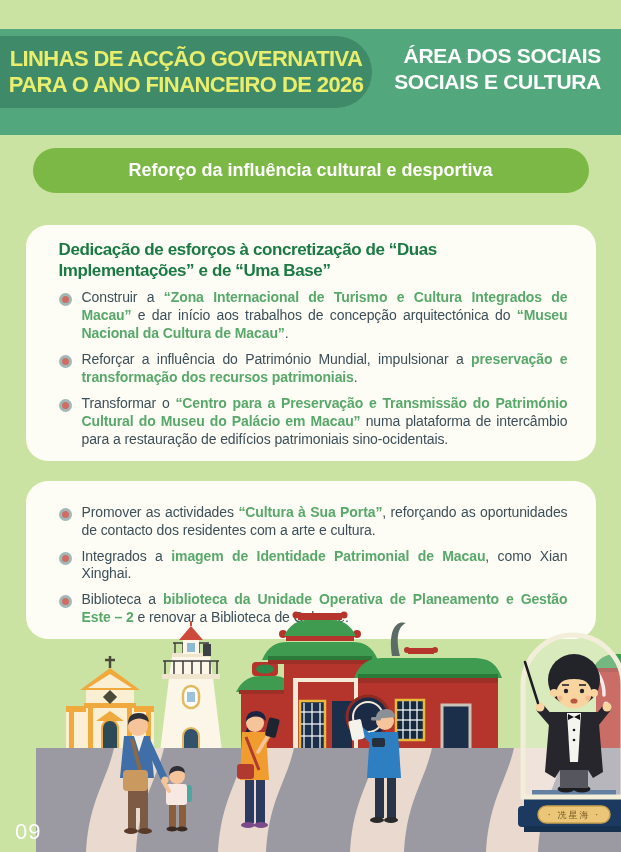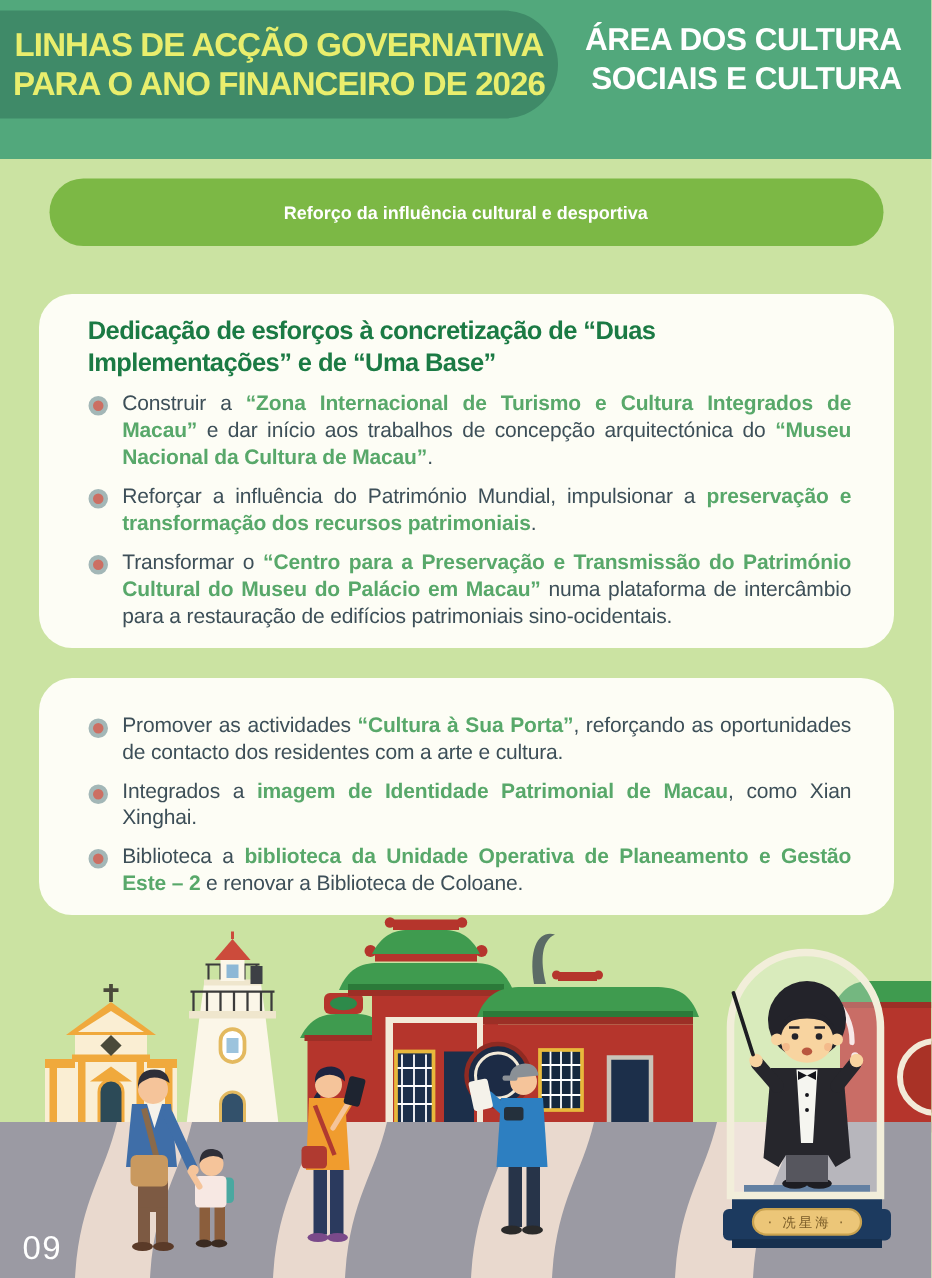--- a/index.html
+++ b/index.html
@@ -2,40 +2,40 @@
 <html style="--page-bg: #cbe3a2; --header-bg: #52a87c; --header-box-bg: #3f8a68; --header-title-yellow: #e9ee6d; --banner-green: #7cb845; --card-bg: #fdfdf5; --card-title-green: #1b7a44; --body-text: #3d4f58; --highlight-green: #58a86a; --bullet-ring: #a3b7b7; --bullet-center: #cc6f63; --road-gray: #9b9aa3; --road-beige: #e9d9ce;"><head>
 <meta charset="utf-8">
 <style>
   html,body{margin:0;padding:0;}
   .page{
     position:relative; width:621px; height:852px; overflow:hidden;
     background:var(--page-bg,#cbe3a2);
     font-family:"Liberation Sans", sans-serif;
   }
   
-  .header{position:relative; height:106px; background:var(--header-bg,#52a87c);}
+  .header{position:relative; height:106px; background:var(--header-bg,#52a87c);margin-top:29px;}
   .header-box{
     position:absolute; left:0; top:7px; width:372px; height:72px;
     background:var(--header-box-bg,#3f8a68); border-radius:0 36px 36px 0;
     display:flex; flex-direction:column; justify-content:center; align-items:center;
   }
   .header-box .line{
     color:var(--header-title-yellow,#e9ee6d); font-weight:bold;
     font-size:22px; line-height:1.18; letter-spacing:-0.6px; white-space:nowrap;
   }
   .header-right{
     position:absolute; right:20px; top:14px; text-align:right;
     color:#fff; font-weight:bold; font-size:21px; line-height:1.25; letter-spacing:-0.3px;
   }
   
   .banner{
     width:556px; height:45px; margin:13px auto 0; border-radius:26px;
     background:var(--banner-green,#7cb845);
     display:flex; align-items:center; justify-content:center;
-    color:#fff; font-weight:bold; font-size:12px;
+    color:#fff; font-weight:bold; font-size:18px;
   }
   
   .card{
     width:570px; margin:32px auto 0; box-sizing:border-box;
     background:var(--card-bg,#fdfdf5); border-radius:22px;
     padding:15px 28px 12px 33px;
   }
   .card + .card{margin-top:20px;}
   .card-title{
     color:var(--card-title-green,#1b7a44); font-weight:bold;
@@ -47,41 +47,41 @@
     background:var(--bullet-center,#cc6f63);
     border:3px solid var(--bullet-ring,#a3b7b7);
     margin:4px 10px 0 0;
   }
   .bullet-text{
     margin:0; font-size:14px; line-height:1.28; letter-spacing:-0.1px;
     color:var(--body-text,#3d4f58); text-align:justify;
   }
   .bullet-text .hl{color:var(--highlight-green,#58a86a); font-weight:bold;}
   
-  .scene{position:absolute; left:0; bottom:0; width:511px; height:252px;}
+  .scene{position:absolute; left:0; bottom:0; width:511px; height:252px;padding-left:36px;}
   .page-num{
     position:absolute; left:15px; bottom:7px; z-index:5;
     color:#fff; font-weight:normal; font-size:22px; letter-spacing:1px;
   }
   .plaque-text{
     font-family:"DejaVu Sans", sans-serif; font-size:9px; fill:#7a5c28; letter-spacing:2px;
   }
 </style>
 </head>
 <body>
 
 <div class="page">
 
   <div class="header">
     <div class="header-box">
       <div class="line">LINHAS DE ACÇÃO GOVERNATIVA</div>
       <div class="line">PARA O ANO FINANCEIRO DE 2026</div>
     </div>
     <div class="header-right">
-      <div>ÁREA DOS CULTURA</div>
+      <div>ÁREA DOS SOCIAIS</div>
       <div>SOCIAIS E CULTURA</div>
     </div>
   </div>
 
   <div class="banner">
     <span>Reforço da influência cultural e desportiva</span>
   </div>
 
   <div class="card">
     <p class="card-title">Dedicação de esforços à concretização de “Duas Implementações” e de “Uma Base”</p>

